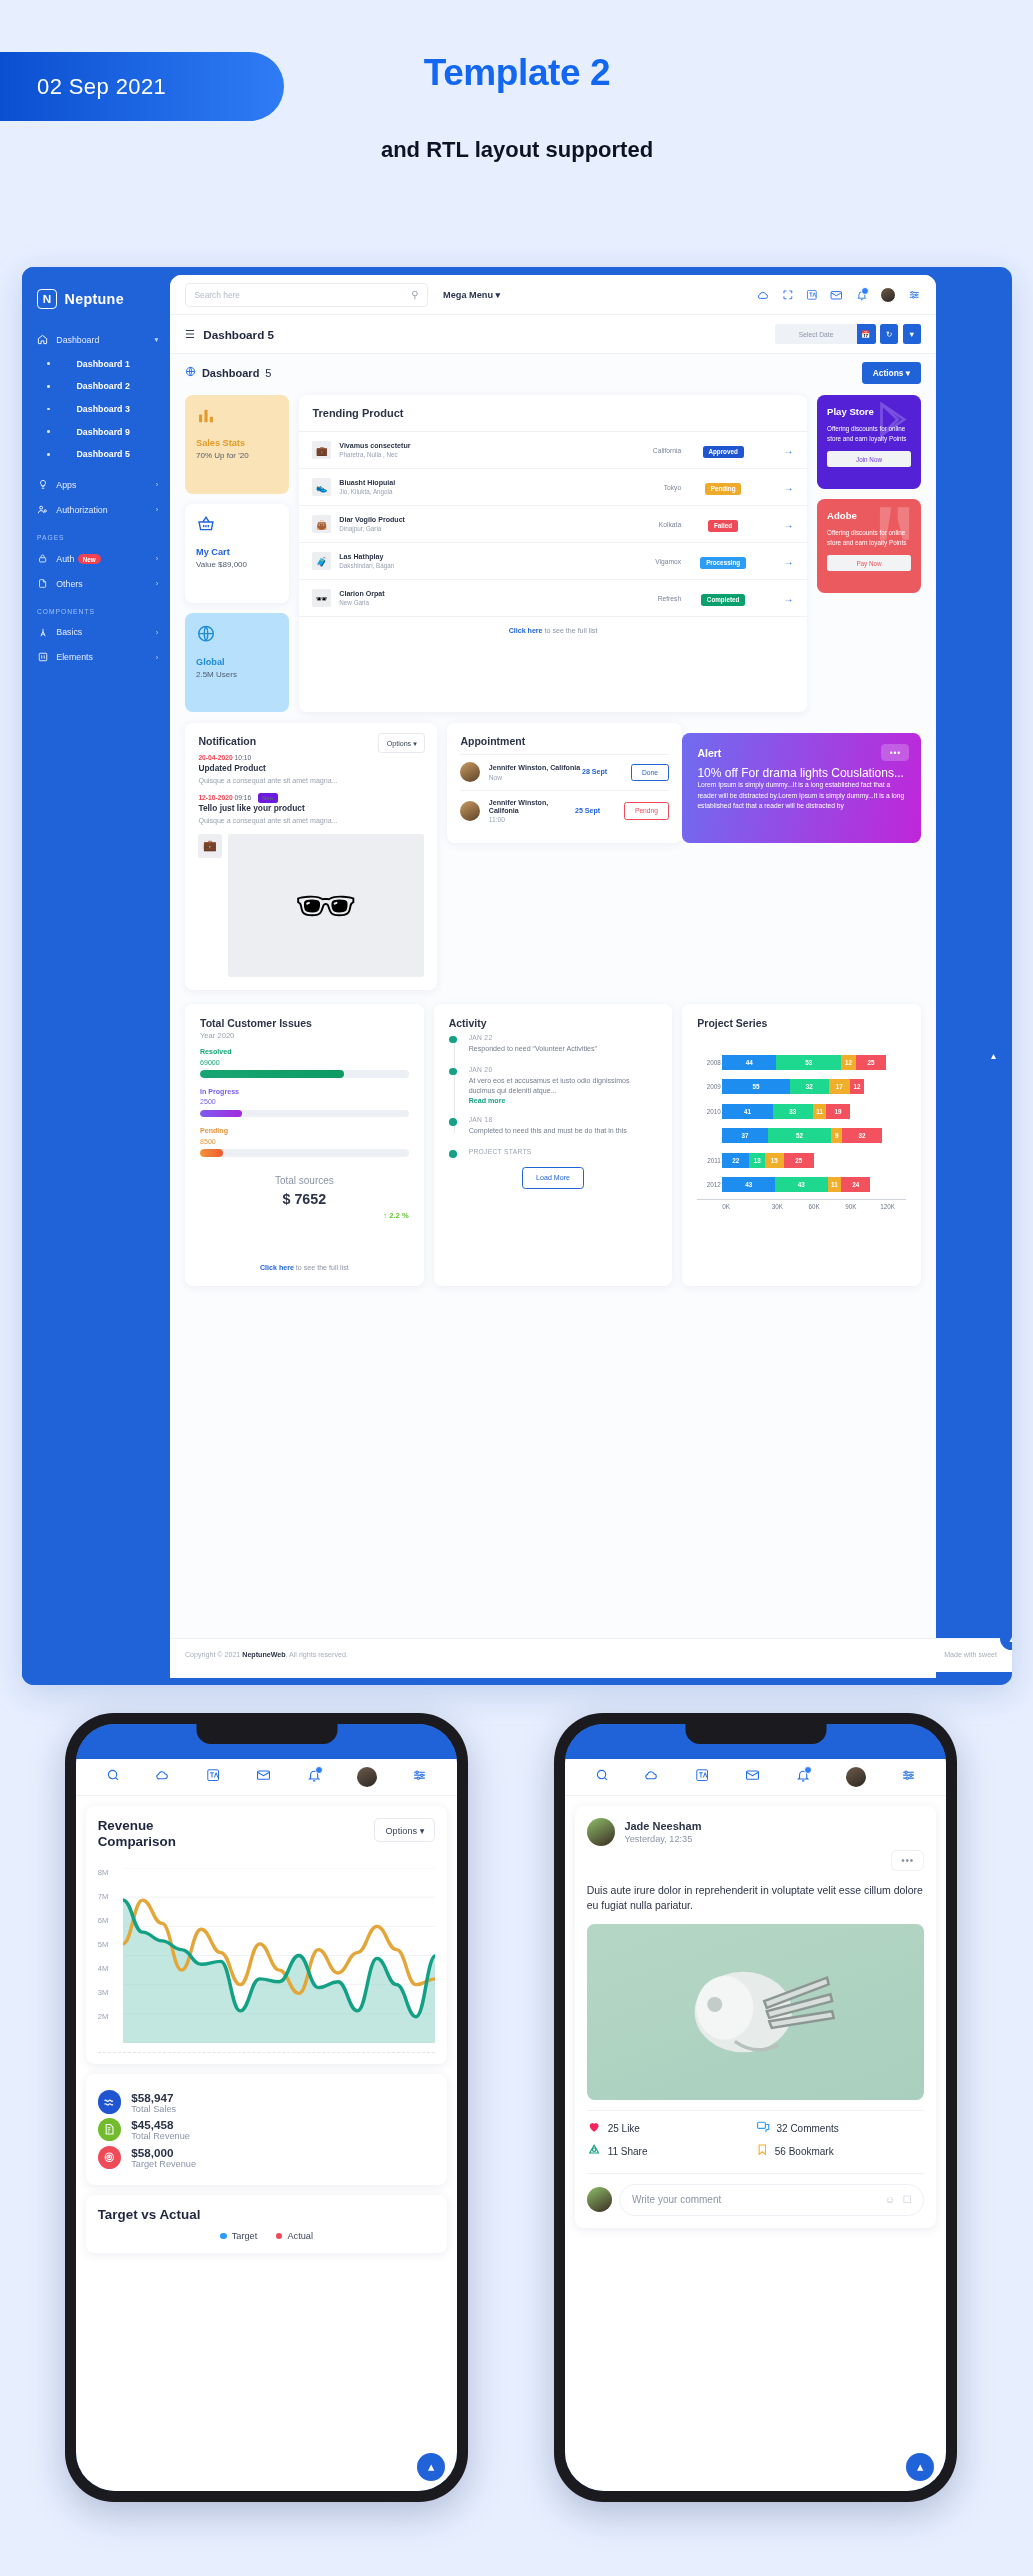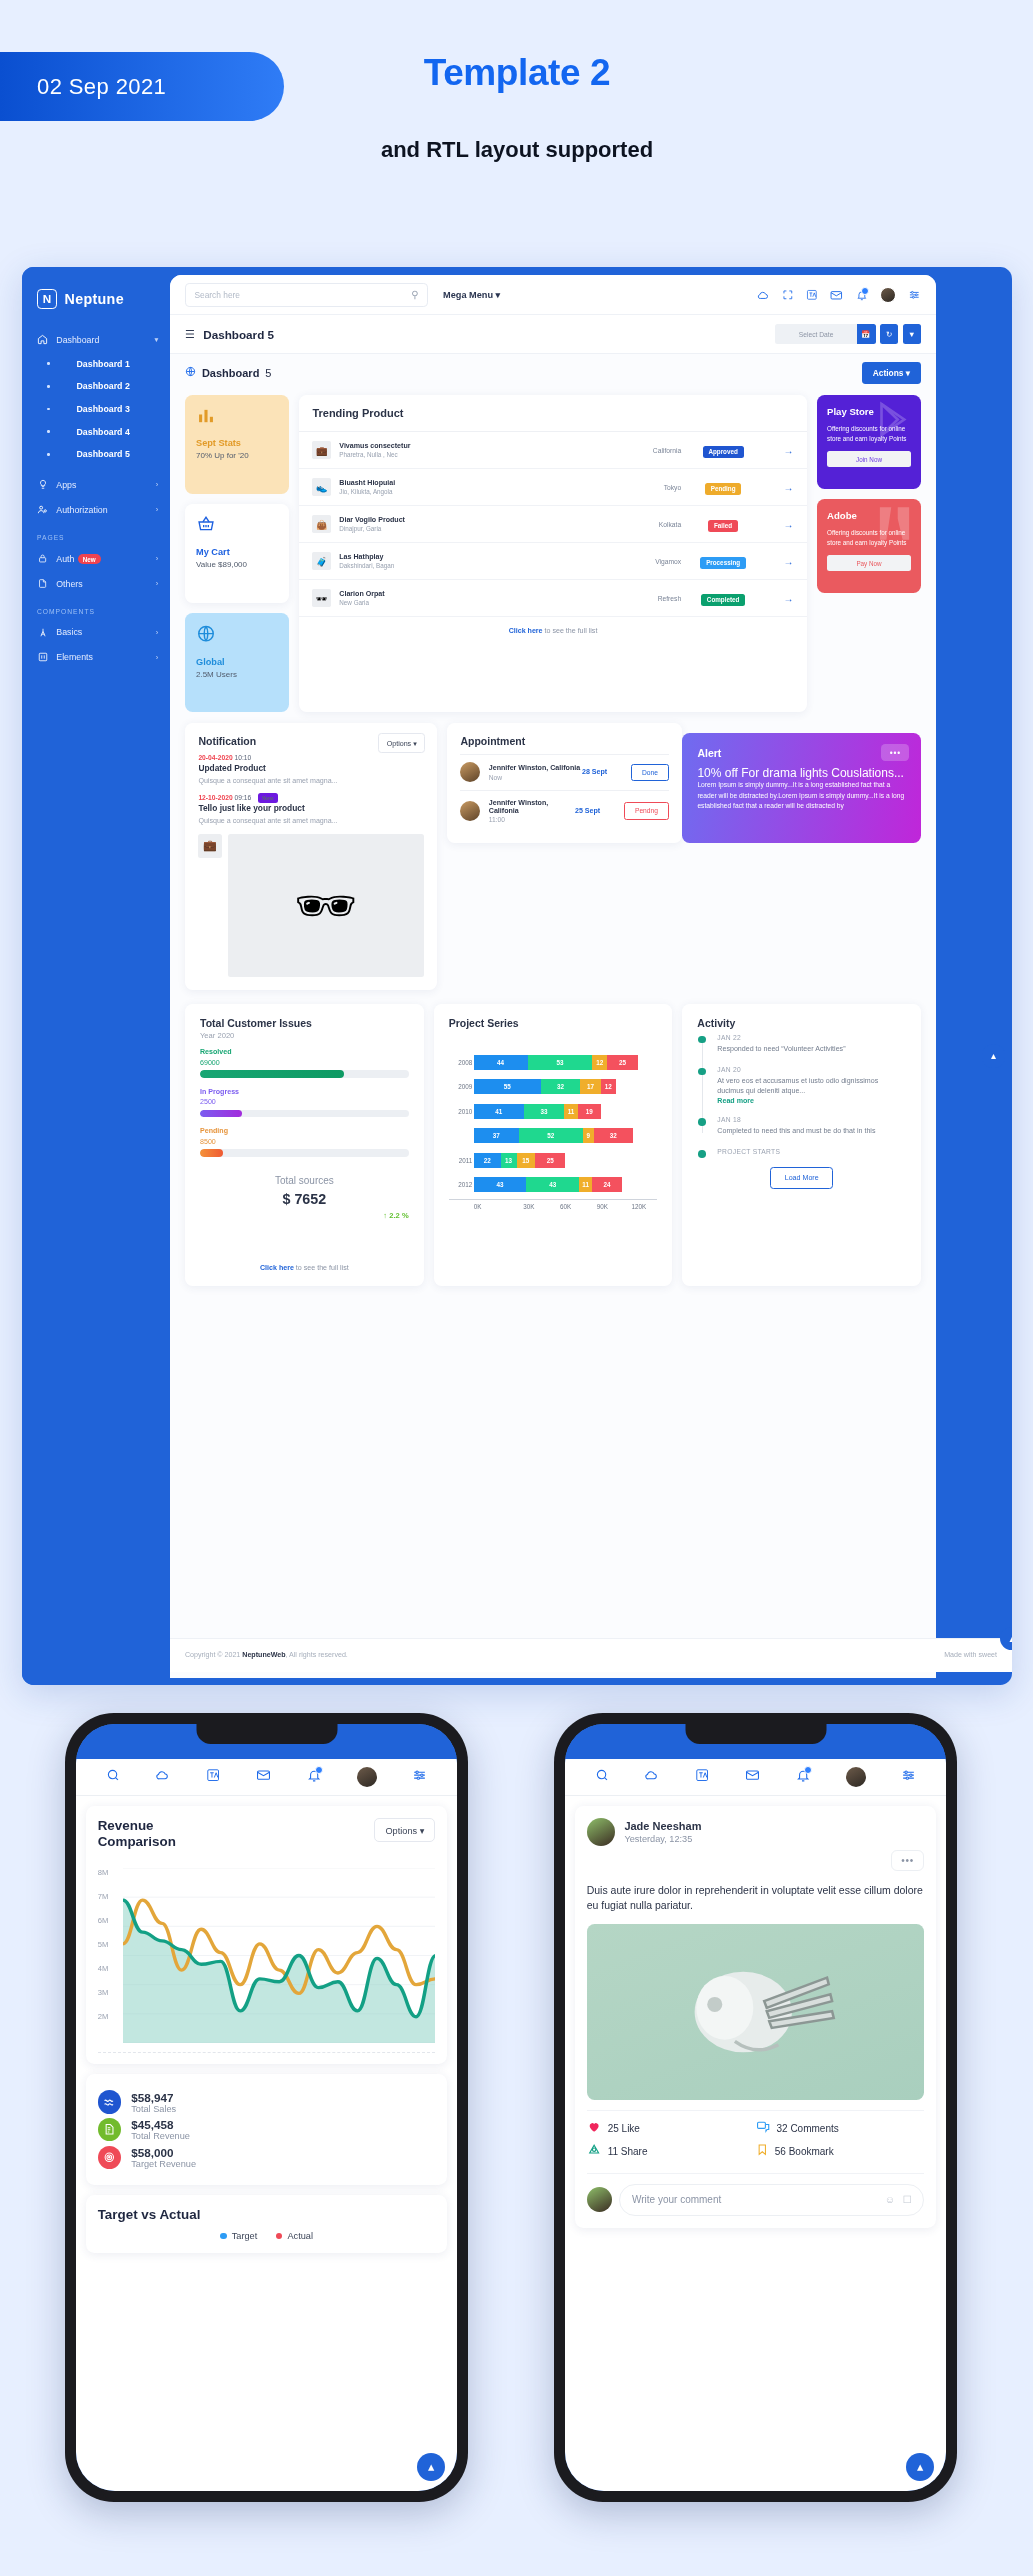--- a/index.html
+++ b/index.html
@@ -326,21 +326,21 @@
     <div class="nav-sub">
       <i class="dot"></i>
       <span>Dashboard 2</span>
     </div>
     <div class="nav-sub">
       <i class="dot"></i>
       <span>Dashboard 3</span>
     </div>
     <div class="nav-sub">
       <i class="dot"></i>
-      <span>Dashboard 4</span>
+      <span>Dashboard 9</span>
     </div>
     <div class="nav-sub">
       <i class="dot"></i>
       <span>Dashboard 5</span>
     </div>
 
     <div class="nav-item" style="margin-top:6.7px">
       <span class="ico">
         <svg width="10" height="11" viewBox="0 0 24 24" fill="none" stroke="#fff" stroke-width="2">
             <path d="M9 21h6M10 17h4M12 2a6 6 0 0 0-4 10.5V15h8v-2.5A6 6 0 0 0 12 2z"></path>
@@ -489,21 +489,21 @@
 
         <div class="statcol">
           <div class="stat stat-a">
             <div class="si">
               <svg width="20" height="18.5" viewBox="0 0 24 24" fill="#e29b28">
                   <rect x="3" y="11" width="4" height="10"></rect>
                   <rect x="10" y="5" width="4" height="16"></rect>
                   <rect x="17" y="14" width="4" height="7"></rect>
                 </svg>
             </div>
-            <div class="st">Sept Stats</div>
+            <div class="st">Sales Stats</div>
             <div class="sv">70% Up for '20</div>
           </div>
           <div class="stat stat-b">
             <div class="si">
               <svg width="20" height="18.5" viewBox="0 0 24 24" fill="none" stroke="#1f62e0" stroke-width="1.8">
                   <path d="M3 9h18l-2 10H5z"></path>
                   <path d="M8 9l4-6 4 6"></path>
                   <path d="M9 13v3M12 13v3M15 13v3"></path>
                 </svg>
             </div>
@@ -694,20 +694,43 @@
             </div>
           <div class="tsource">Total sources</div>
           <div class="tamount">$ 7652</div>
           <div class="tpct">↑ 2.2 %</div>
           <div class="bfoot">
             <b>Click here</b><span> to see the full list</span>
           </div>
         </div>
 
         <div class="bcard">
+          <h3>Activity</h3>
+          <div class="tl" id="activity-list">
+              <div class="tlitem">
+                <div class="tld">JAN 22</div>
+                <div class="tlt">Responded to need “Volunteer Activities”</div>
+              </div>
+              <div class="tlitem">
+                <div class="tld">JAN 20</div>
+                <div class="tlt">At vero eos et accusamus et iusto odio dignissimos ducimus qui deleniti atque...</div>
+                <div class="tlmore">Read more</div>
+              </div>
+              <div class="tlitem">
+                <div class="tld">JAN 18</div>
+                <div class="tlt">Completed to need this and must be do that in this</div>
+              </div>
+              <div class="tlitem">
+                <div class="tld">PROJECT STARTS</div>
+              </div>
+            </div>
+          <button class="loadmore">Load More</button>
+        </div>
+
+        <div class="bcard">
           <h3>Project Series</h3>
           <div class="chart" id="series-chart">
               <div class="crow">
                 <div class="cyl">2008</div>
                 <div class="cbars">
                   <div class="cseg" style="width:29.333333333333332%;background:#1d8eef">44</div>
                   <div class="cseg" style="width:35.333333333333336%;background:#1fd88f">53</div>
                   <div class="cseg" style="width:8%;background:#f0ae2b">12</div>
                   <div class="cseg" style="width:16.666666666666664%;background:#f4515e">25</div>
                 </div>
@@ -758,43 +781,20 @@
                 </div>
               </div>
             </div>
           <div class="caxis" id="series-axis" style="padding-left: 25px;">
               <span style="width: 20%; text-align: left;">0K</span>
               <span style="width: 20%; text-align: center;">30K</span>
               <span style="width: 20%; text-align: center;">60K</span>
               <span style="width: 20%; text-align: center;">90K</span>
               <span style="width: 20%; text-align: center;">120K</span>
             </div>
-        </div>
-
-        <div class="bcard">
-          <h3>Activity</h3>
-          <div class="tl" id="activity-list">
-              <div class="tlitem">
-                <div class="tld">JAN 22</div>
-                <div class="tlt">Responded to need “Volunteer Activities”</div>
-              </div>
-              <div class="tlitem">
-                <div class="tld">JAN 20</div>
-                <div class="tlt">At vero eos et accusamus et iusto odio dignissimos ducimus qui deleniti atque...</div>
-                <div class="tlmore">Read more</div>
-              </div>
-              <div class="tlitem">
-                <div class="tld">JAN 18</div>
-                <div class="tlt">Completed to need this and must be do that in this</div>
-              </div>
-              <div class="tlitem">
-                <div class="tld">PROJECT STARTS</div>
-              </div>
-            </div>
-          <button class="loadmore">Load More</button>
         </div>
       </div>
     </div>
   </div>
 
   <div class="fab2">▴</div>
 
   <div class="dfoot">
     <span><span>Copyright © 2021 </span><b>NeptuneWeb</b><span>, All rights reserved.</span></span>
     <span class="right">Made with sweet</span>

